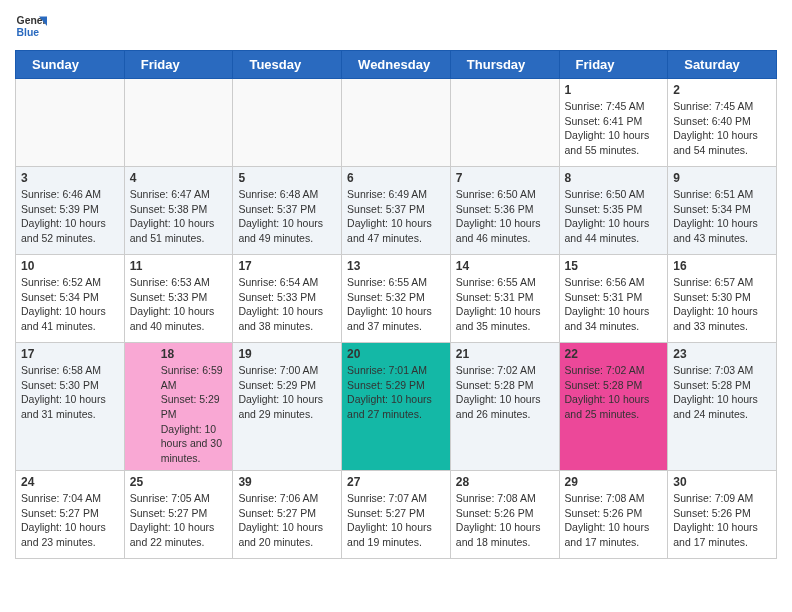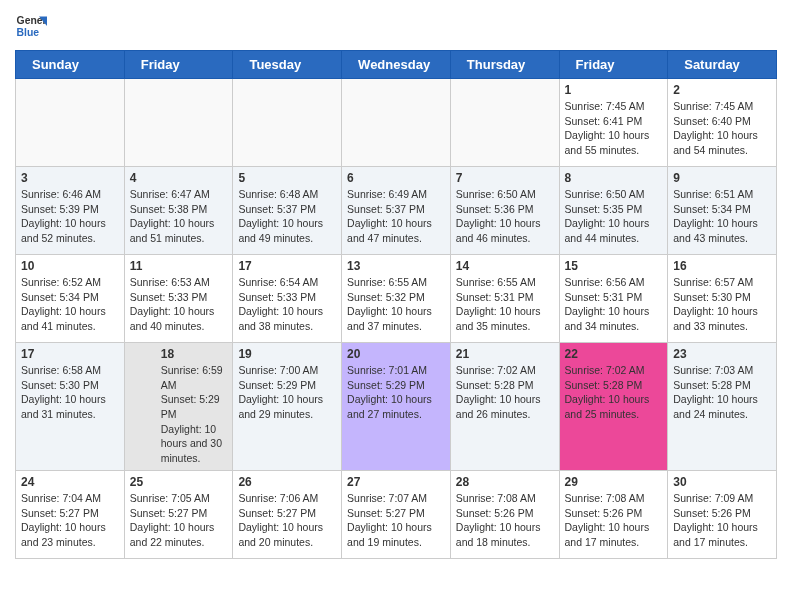--- a/index.html
+++ b/index.html
@@ -190,29 +190,29 @@
           <td>
             <span class="day-num">16</span>
             <div class="day-detail">Sunrise: 6:57 AM<br>Sunset: 5:30 PM<br>Daylight: 10 hours and 33 minutes.</div>
           </td>
         </tr>
         <tr>
           <td style="background: rgb(240, 244, 248); margin-left: 16px;">
             <span class="day-num">17</span>
             <div class="day-detail">Sunrise: 6:58 AM<br>Sunset: 5:30 PM<br>Daylight: 10 hours and 31 minutes.</div>
           </td>
-          <td style="background: #e5e5e5; padding-left: 36px;">
+          <td style="background: #f9a8d4; padding-left: 36px;">
             <span class="day-num">18</span>
             <div class="day-detail">Sunrise: 6:59 AM<br>Sunset: 5:29 PM<br>Daylight: 10 hours and 30 minutes.</div>
           </td>
           <td style="background: rgb(240, 244, 248);">
             <span class="day-num">19</span>
             <div class="day-detail">Sunrise: 7:00 AM<br>Sunset: 5:29 PM<br>Daylight: 10 hours and 29 minutes.</div>
           </td>
-          <td style="background: #c4b5fd; margin-top: 12px;">
+          <td style="background: #14b8a6; margin-top: 12px;">
             <span class="day-num">20</span>
             <div class="day-detail">Sunrise: 7:01 AM<br>Sunset: 5:29 PM<br>Daylight: 10 hours and 27 minutes.</div>
           </td>
           <td style="background: rgb(240, 244, 248); margin-top: 32px;">
             <span class="day-num">21</span>
             <div class="day-detail">Sunrise: 7:02 AM<br>Sunset: 5:28 PM<br>Daylight: 10 hours and 26 minutes.</div>
           </td>
           <td style="background: #ec4899;">
             <span class="day-num">22</span>
             <div class="day-detail">Sunrise: 7:02 AM<br>Sunset: 5:28 PM<br>Daylight: 10 hours and 25 minutes.</div>
@@ -225,21 +225,21 @@
         <tr>
           <td>
             <span class="day-num">24</span>
             <div class="day-detail">Sunrise: 7:04 AM<br>Sunset: 5:27 PM<br>Daylight: 10 hours and 23 minutes.</div>
           </td>
           <td>
             <span class="day-num">25</span>
             <div class="day-detail">Sunrise: 7:05 AM<br>Sunset: 5:27 PM<br>Daylight: 10 hours and 22 minutes.</div>
           </td>
           <td>
-            <span class="day-num">26</span>
+            <span class="day-num">39</span>
             <div class="day-detail">Sunrise: 7:06 AM<br>Sunset: 5:27 PM<br>Daylight: 10 hours and 20 minutes.</div>
           </td>
           <td>
             <span class="day-num">27</span>
             <div class="day-detail">Sunrise: 7:07 AM<br>Sunset: 5:27 PM<br>Daylight: 10 hours and 19 minutes.</div>
           </td>
           <td>
             <span class="day-num">28</span>
             <div class="day-detail">Sunrise: 7:08 AM<br>Sunset: 5:26 PM<br>Daylight: 10 hours and 18 minutes.</div>
           </td>

